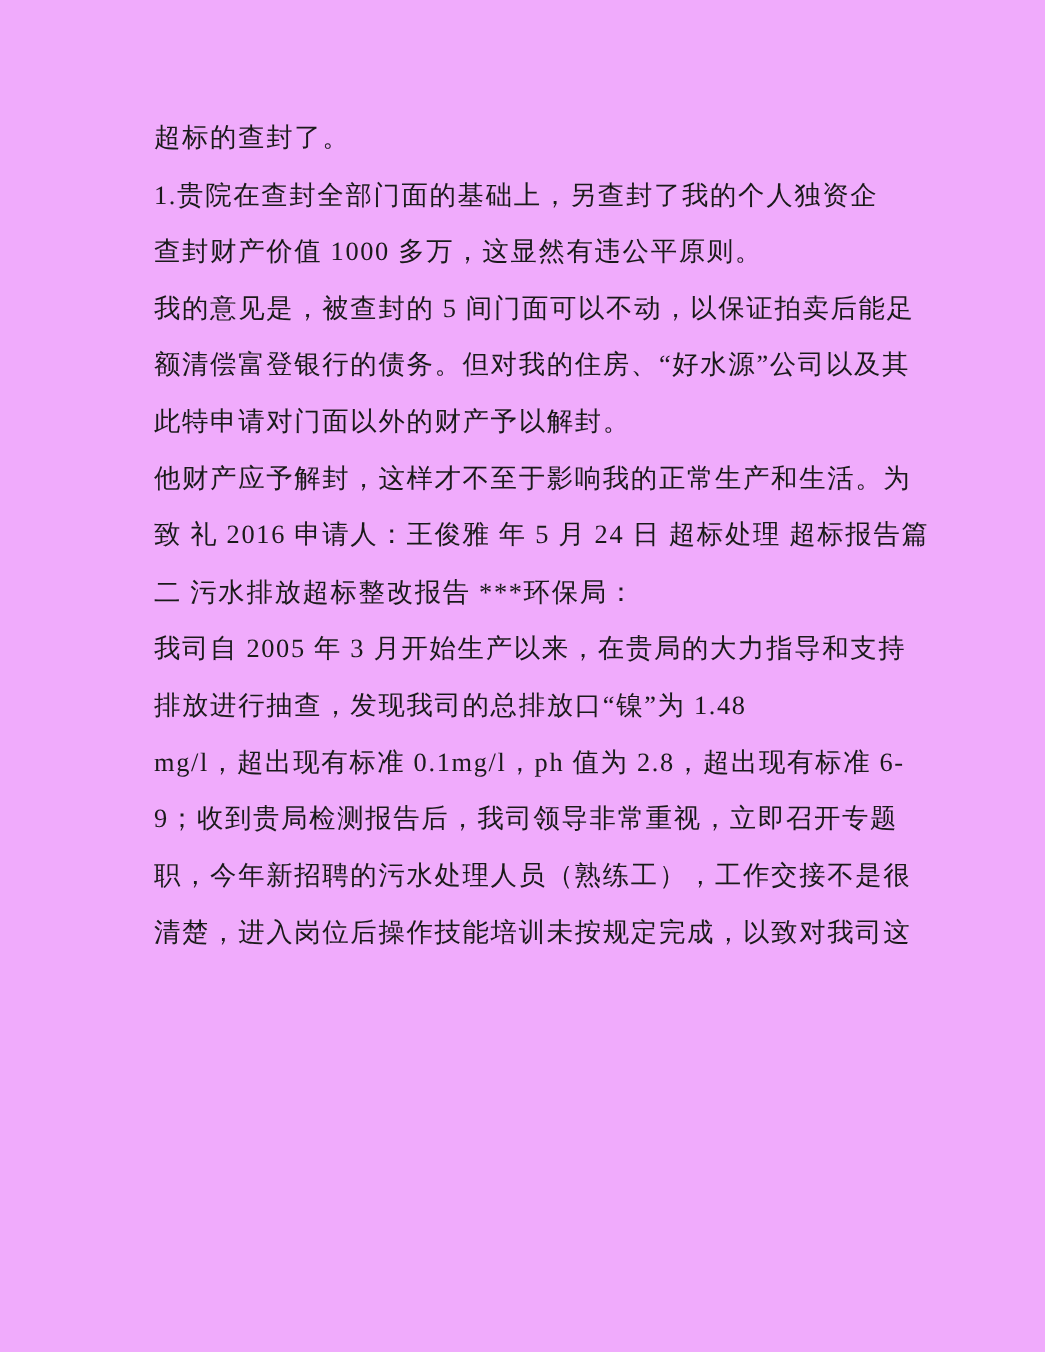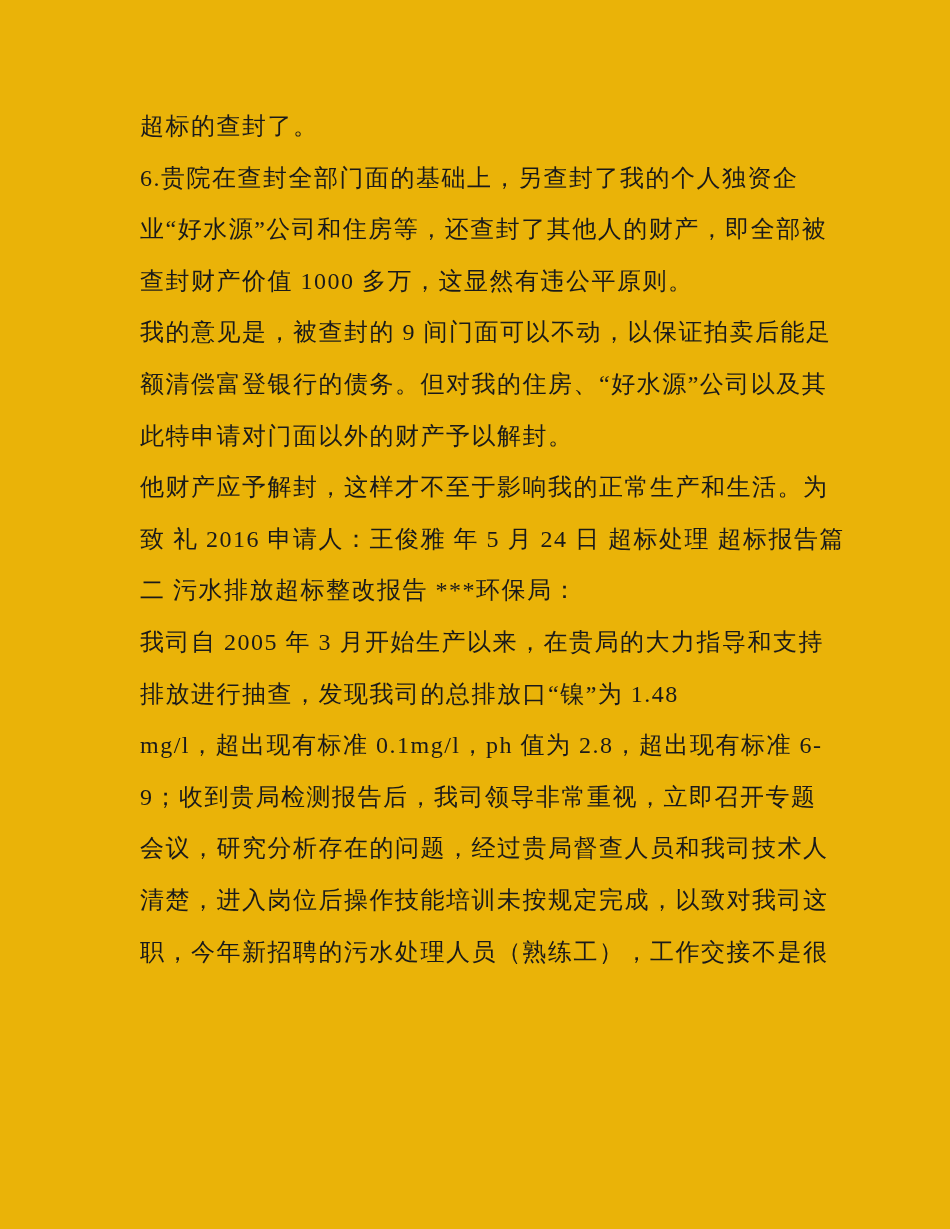--- a/index.html
+++ b/index.html
@@ -5,21 +5,21 @@
   html, body {
     margin: 0;
     padding: 0;
     background: #ffffff;
   }
   .page {
     position: relative;
     box-sizing: border-box;
     width: 950px;
     height: 1229px;
-    background: #eab308;
+    background: #f0abfc;
     overflow: hidden;
   }
   .text-block {
     position: absolute;
     left: 140px;
     top: 101px;
     width: 680px;
     font-family: "Liberation Serif", "DejaVu Serif", serif;
     font-size: 24px;
     color: #1a1a1a;
@@ -32,30 +32,28 @@
     white-space: nowrap;
     text-align: left;
   }
 </style>
 </head>
 <body>
 
 <div class="page">
   <div class="text-block">
     <div class="line">超标的查封了。</div>
-    <div class="line">6.贵院在查封全部门面的基础上，另查封了我的个人独资企</div>
-    <div class="line">业“好水源”公司和住房等，还查封了其他人的财产，即全部被</div>
+    <div class="line">1.贵院在查封全部门面的基础上，另查封了我的个人独资企</div>
     <div class="line">查封财产价值 1000 多万，这显然有违公平原则。</div>
-    <div class="line">我的意见是，被查封的 9 间门面可以不动，以保证拍卖后能足</div>
+    <div class="line">我的意见是，被查封的 5 间门面可以不动，以保证拍卖后能足</div>
     <div class="line">额清偿富登银行的债务。但对我的住房、“好水源”公司以及其</div>
     <div class="line">此特申请对门面以外的财产予以解封。</div>
     <div class="line">他财产应予解封，这样才不至于影响我的正常生产和生活。为</div>
     <div class="line">致 礼 2016 申请人：王俊雅 年 5 月 24 日 超标处理 超标报告篇</div>
     <div class="line">二 污水排放超标整改报告 ***环保局：</div>
     <div class="line">我司自 2005 年 3 月开始生产以来，在贵局的大力指导和支持</div>
     <div class="line">排放进行抽查，发现我司的总排放口“镍”为 1.48</div>
     <div class="line">mg/l，超出现有标准 0.1mg/l，ph 值为 2.8，超出现有标准 6-</div>
     <div class="line">9；收到贵局检测报告后，我司领导非常重视，立即召开专题</div>
-    <div class="line">会议，研究分析存在的问题，经过贵局督查人员和我司技术人</div>
+    <div class="line">职，今年新招聘的污水处理人员（熟练工），工作交接不是很</div>
     <div class="line">清楚，进入岗位后操作技能培训未按规定完成，以致对我司这</div>
-    <div class="line">职，今年新招聘的污水处理人员（熟练工），工作交接不是很</div>
   </div>
 </div>
 
 </body></html>

